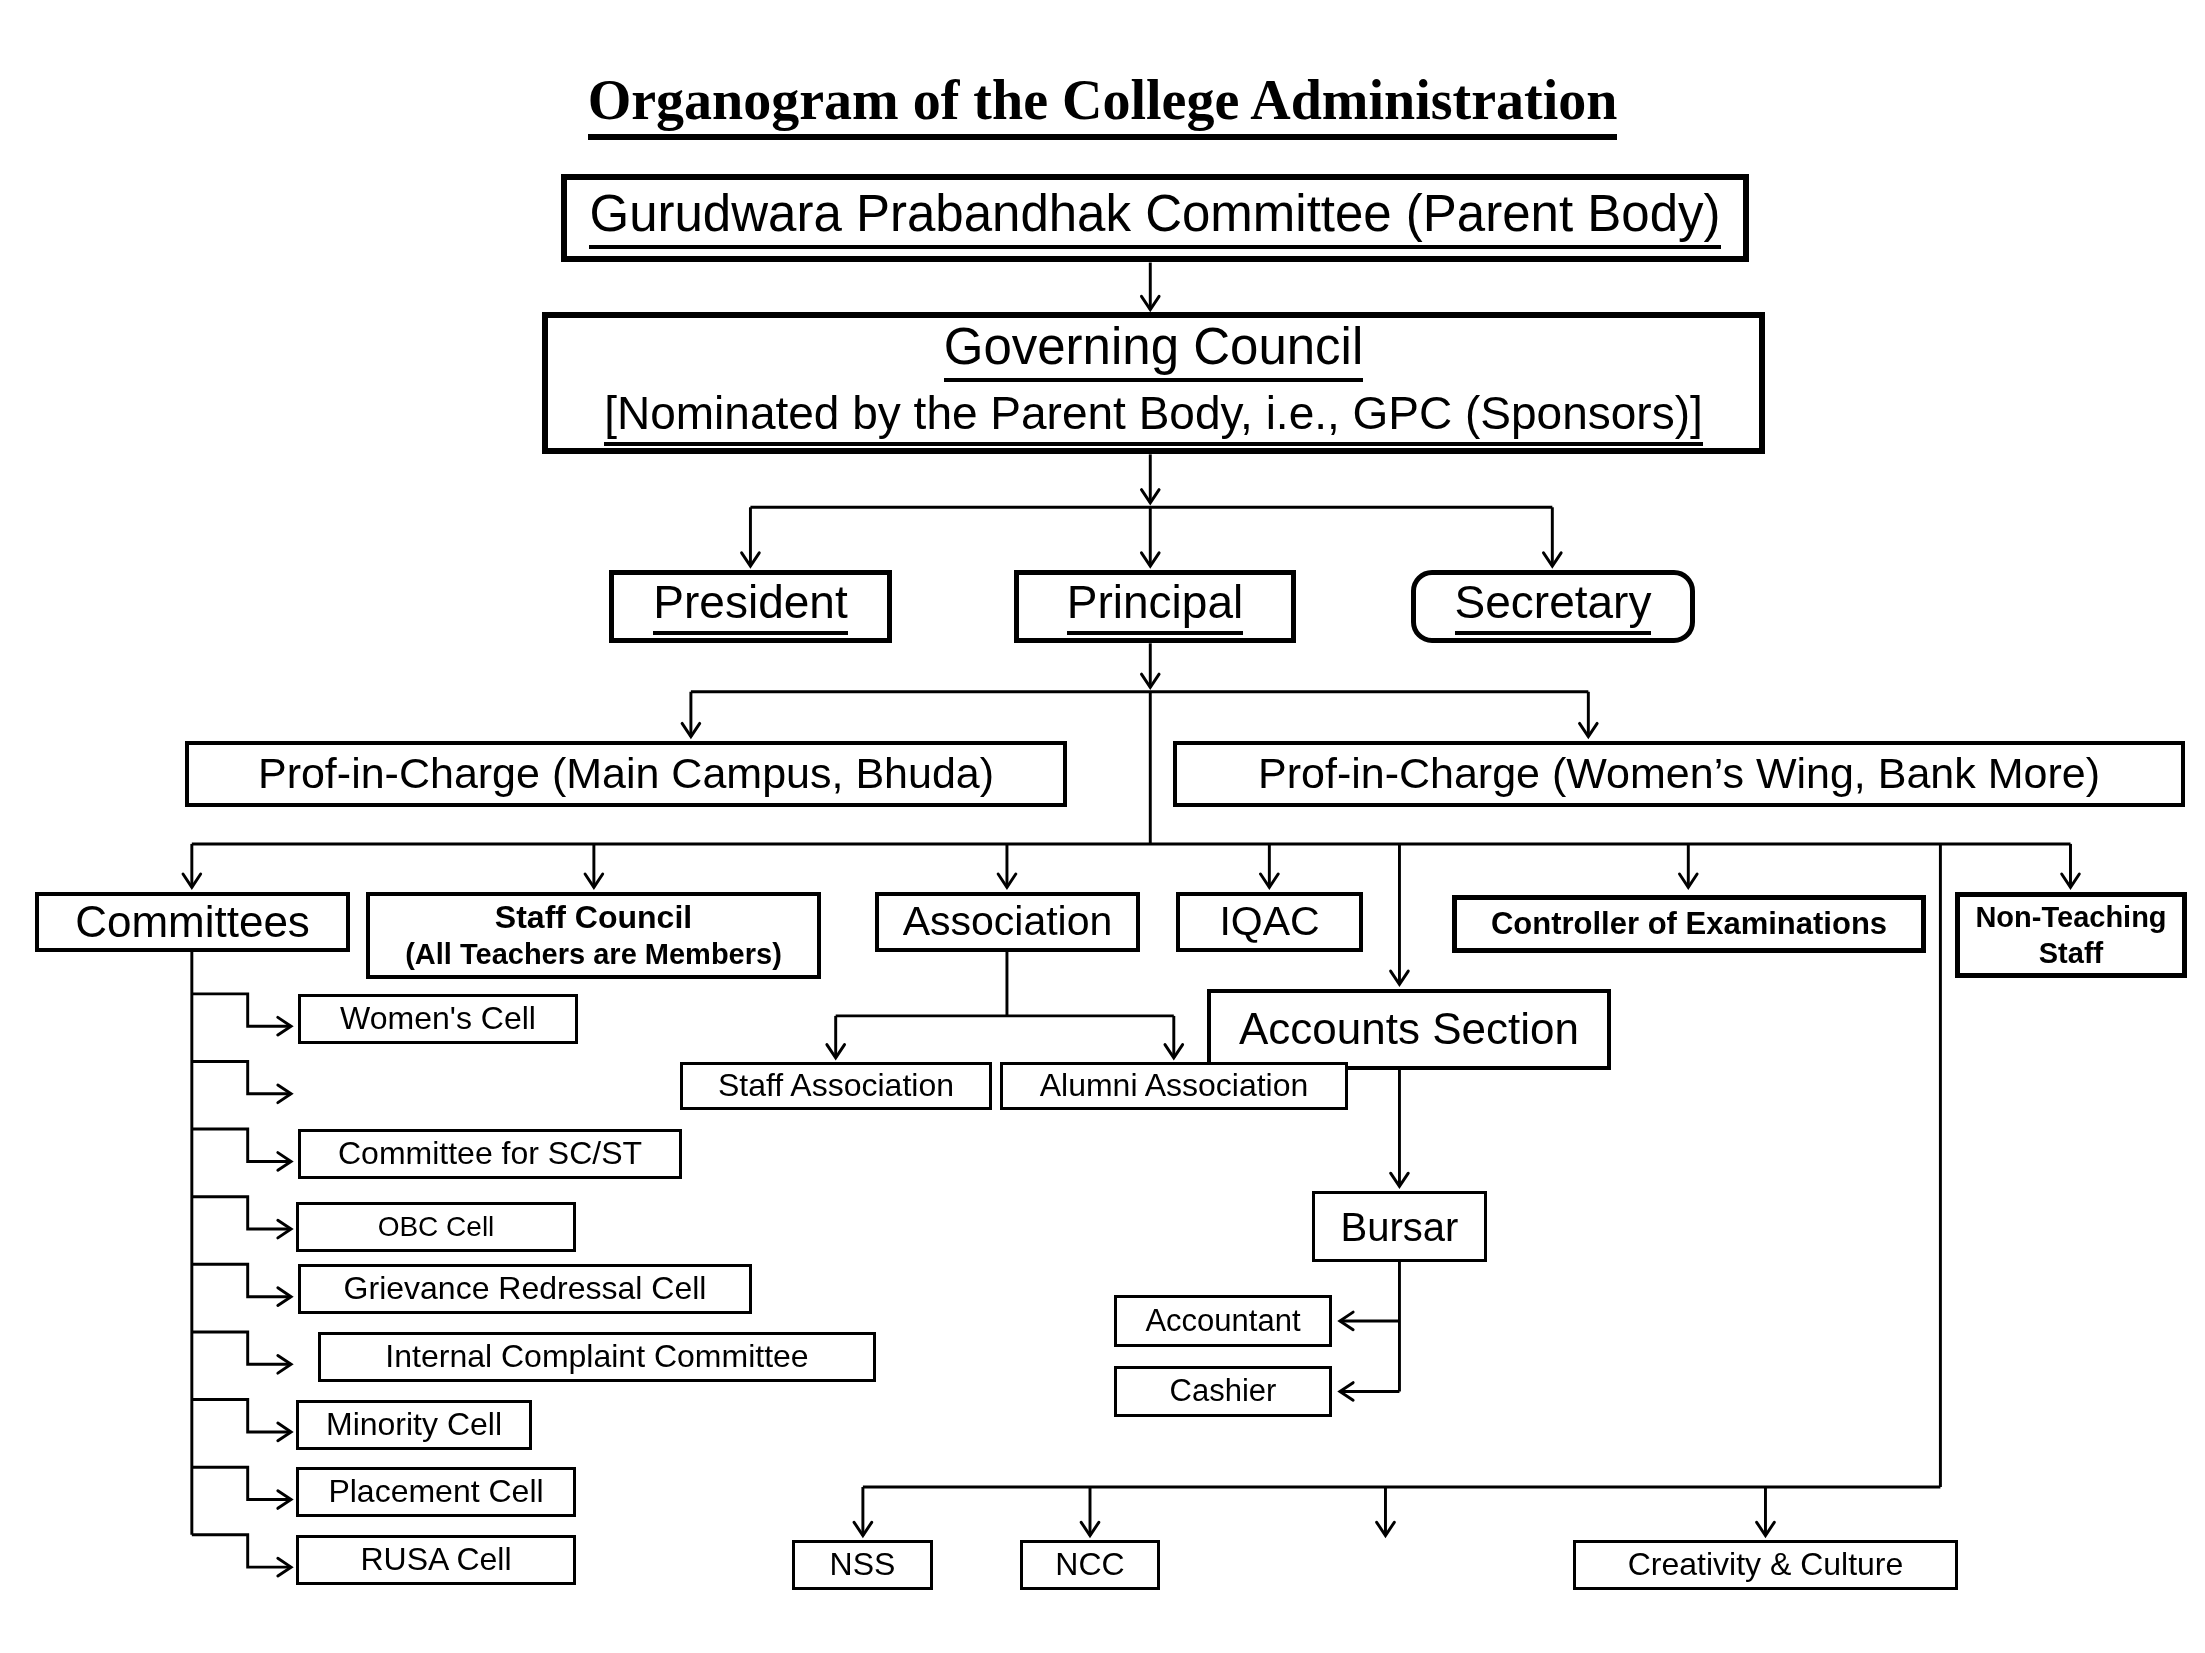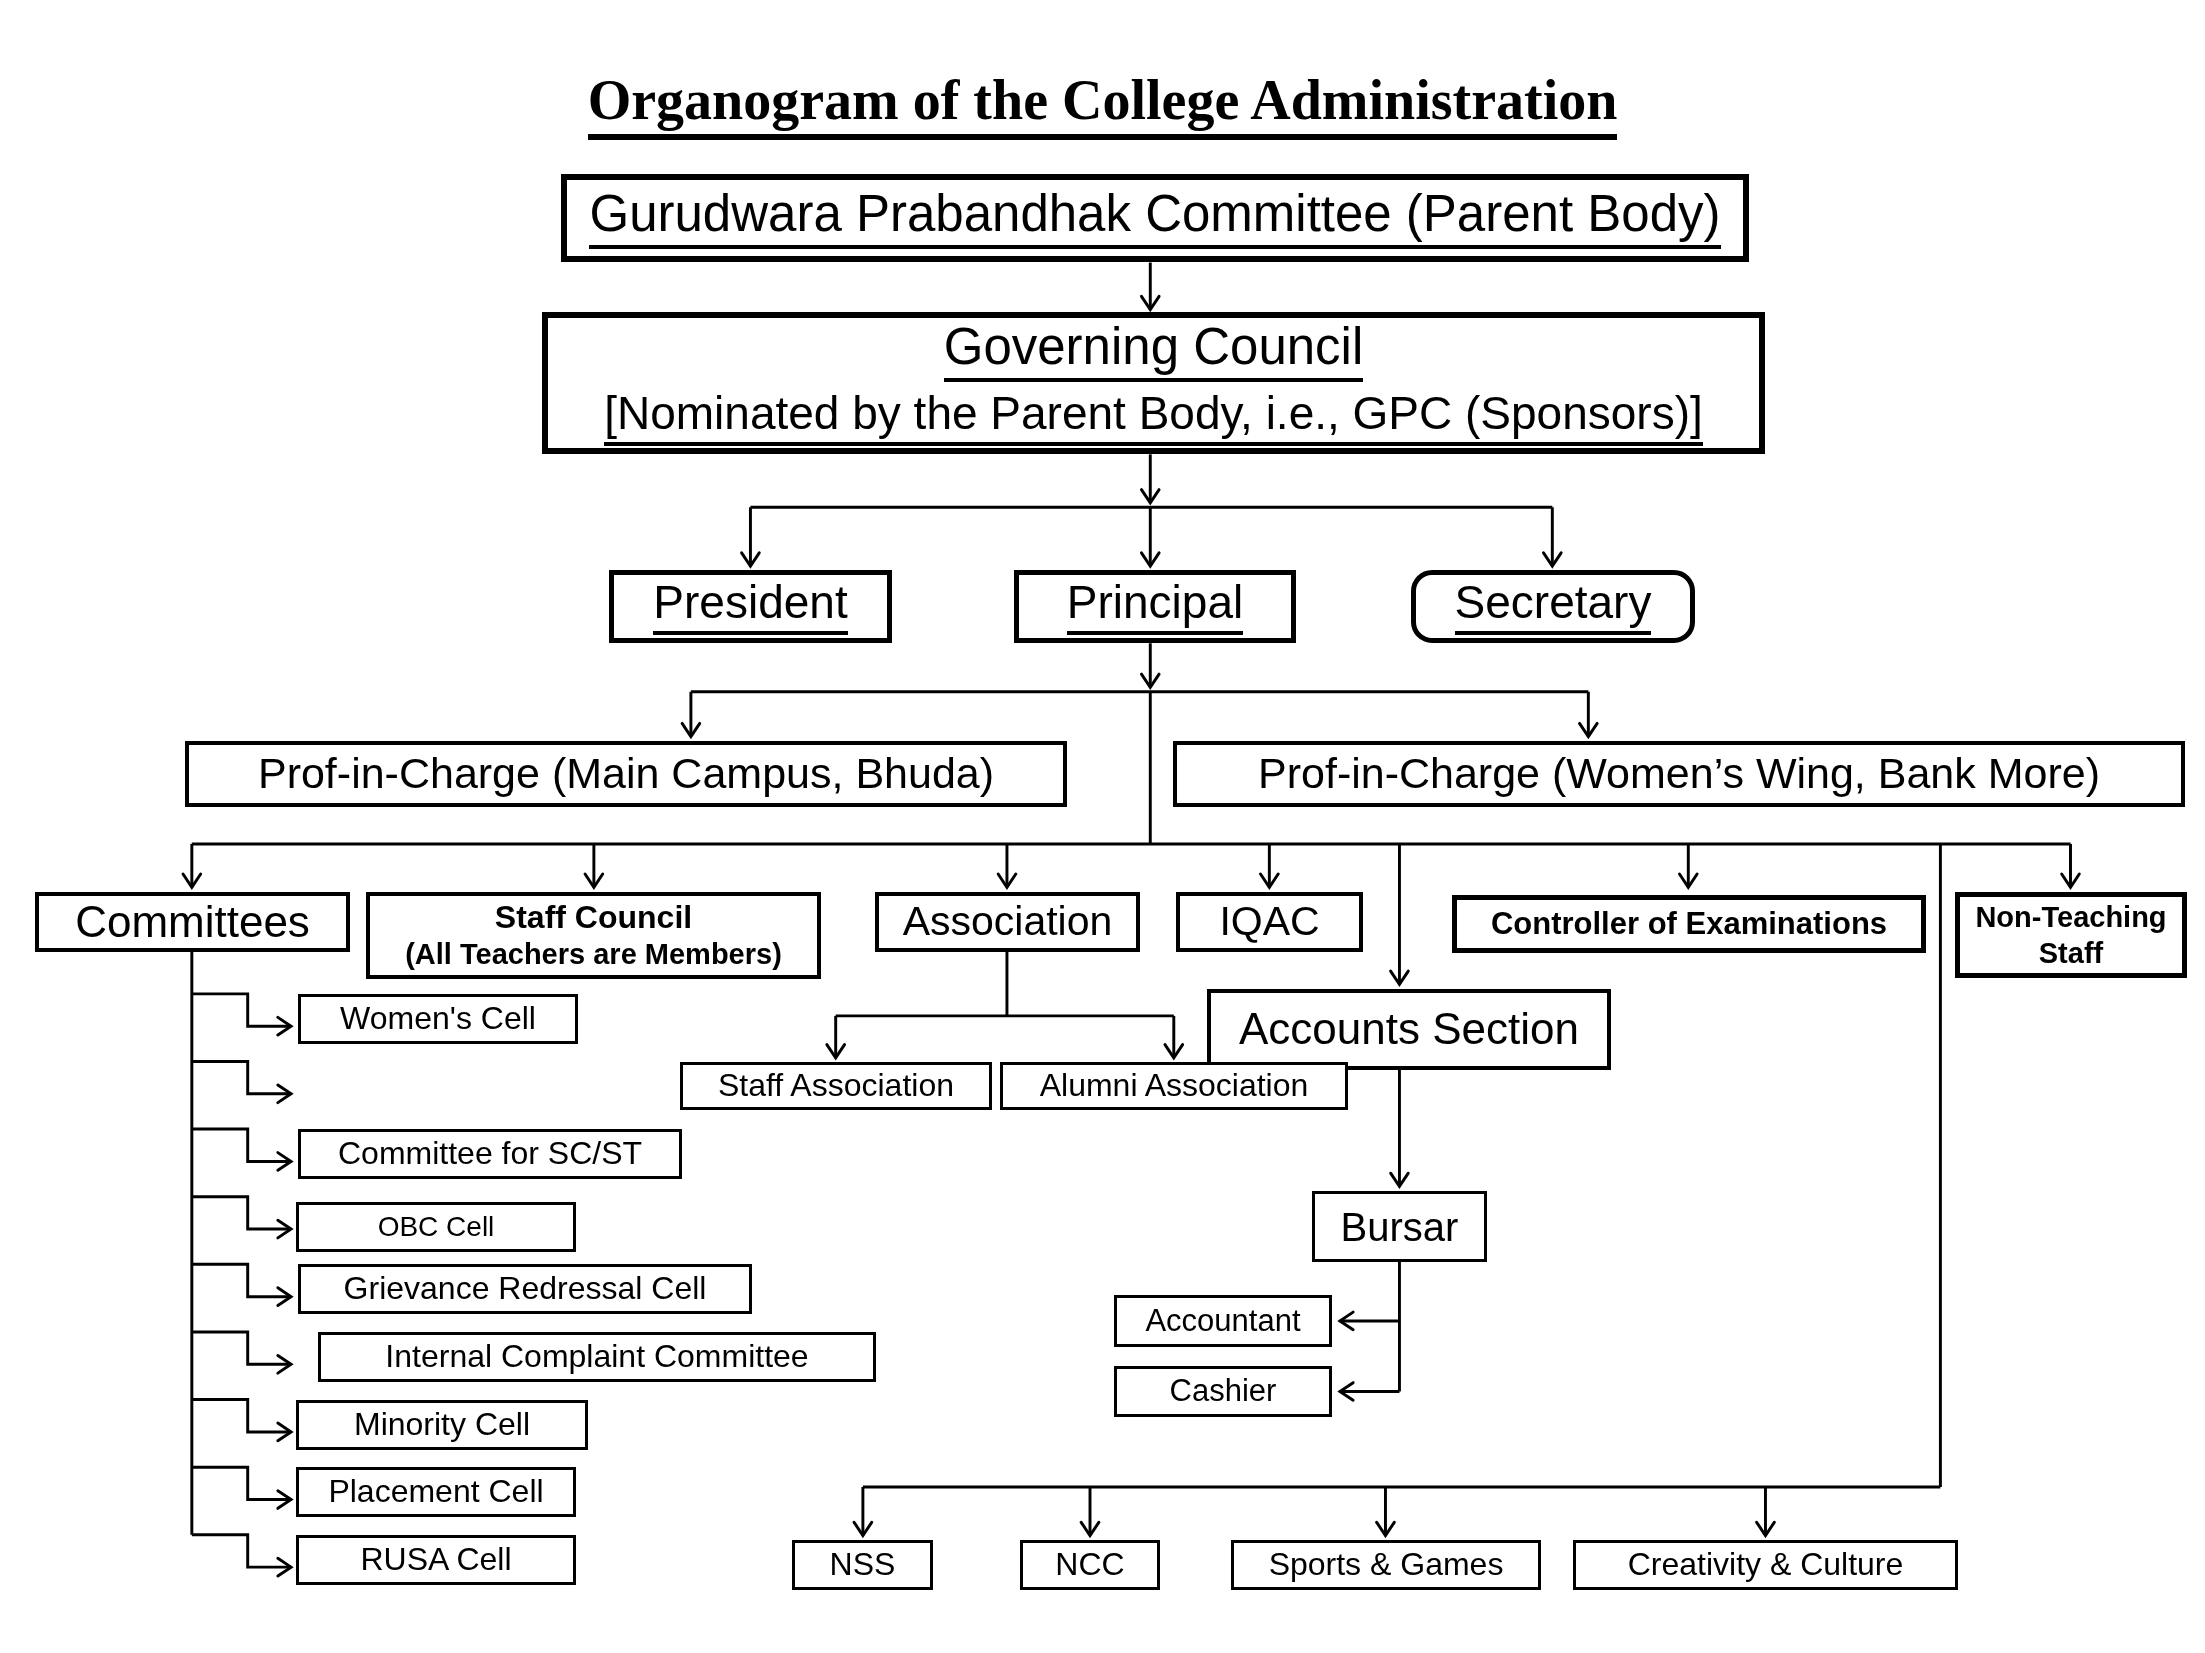--- a/index.html
+++ b/index.html
@@ -175,37 +175,34 @@
   </div>
   <div class="bx" style="left:296px;top:1202px;width:280px;height:50px;border-width:3.7px;font-size:28px;">
     <span>OBC Cell</span>
   </div>
   <div class="bx" style="left:298px;top:1264px;width:454px;height:50px;border-width:3.7px;font-size:32px;">
     <span>Grievance Redressal Cell</span>
   </div>
   <div class="bx" style="left:298px;top:1332px;width:558px;height:50px;border-width:3.7px;font-size:32px;margin-left:20px;">
     <span>Internal Complaint Committee</span>
   </div>
-  <div class="bx" style="left:296px;top:1400px;width:292px;height:50px;border-width:3.7px;font-size:32px;">
+  <div class="bx" style="left:296px;top:1400px;width:236px;height:50px;border-width:3.7px;font-size:32px;">
     <span>Minority Cell</span>
   </div>
   <div class="bx" style="left:296px;top:1467px;width:280px;height:50px;border-width:3.7px;font-size:32px;">
     <span>Placement Cell</span>
   </div>
   <div class="bx" style="left:296px;top:1535px;width:280px;height:50px;border-width:3.7px;font-size:32px;">
     <span>RUSA Cell</span>
   </div>
 
   <div class="bx" style="left:792px;top:1540px;width:141px;height:50px;border-width:3.7px;font-size:32px;">
     <span>NSS</span>
   </div>
   <div class="bx" style="left:1020px;top:1540px;width:140px;height:50px;border-width:3.7px;font-size:32px;">
     <span>NCC</span>
   </div>
-  <div class="bx" style="left:1231px;top:1540px;width:310px;height:50px;border-width:3.7px;font-size:32px;">
-    <span>Sports &amp; Games</span>
-  </div>
   <div class="bx" style="left:1573px;top:1540px;width:385px;height:50px;border-width:3.7px;font-size:32px;">
     <span>Creativity &amp; Culture</span>
   </div>
 
 </div>
 
 
 </body></html>

